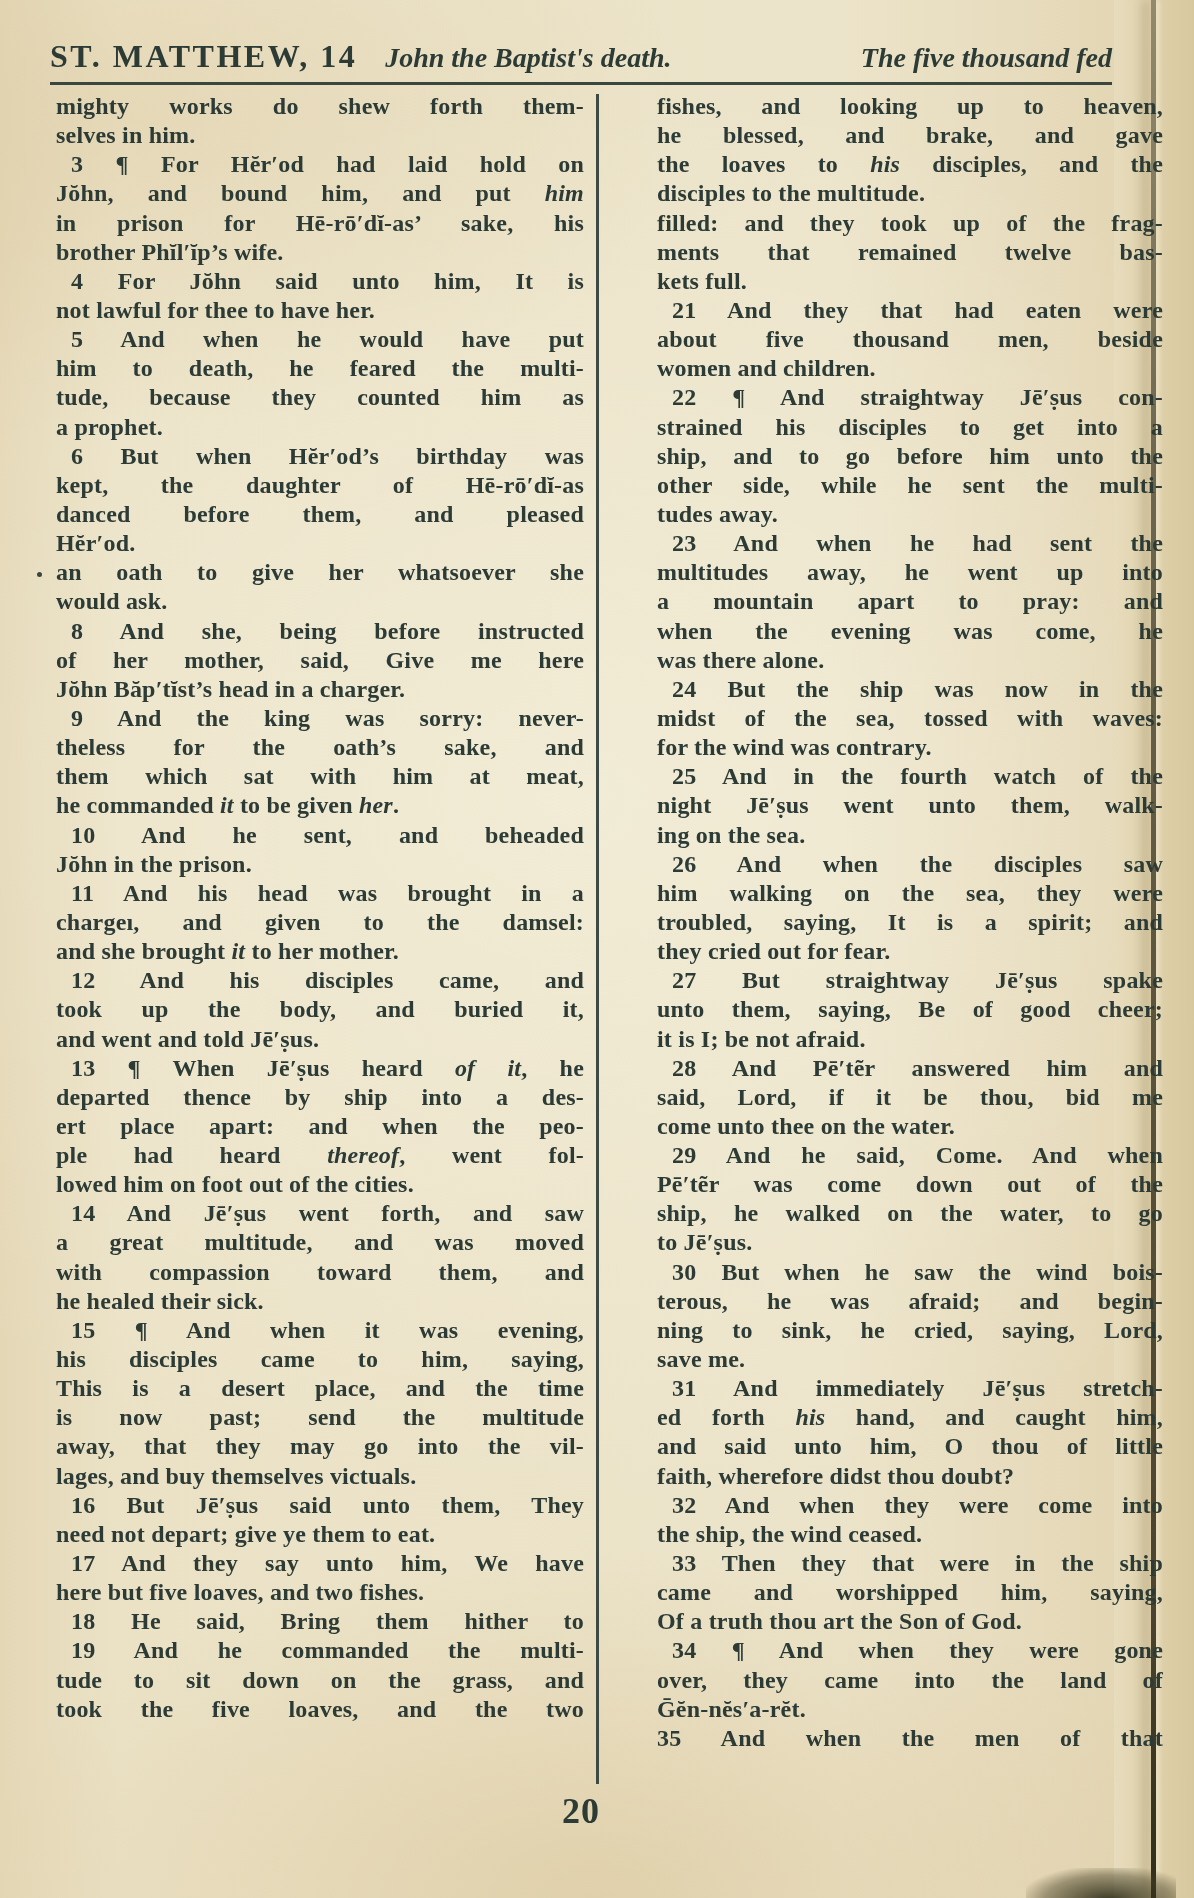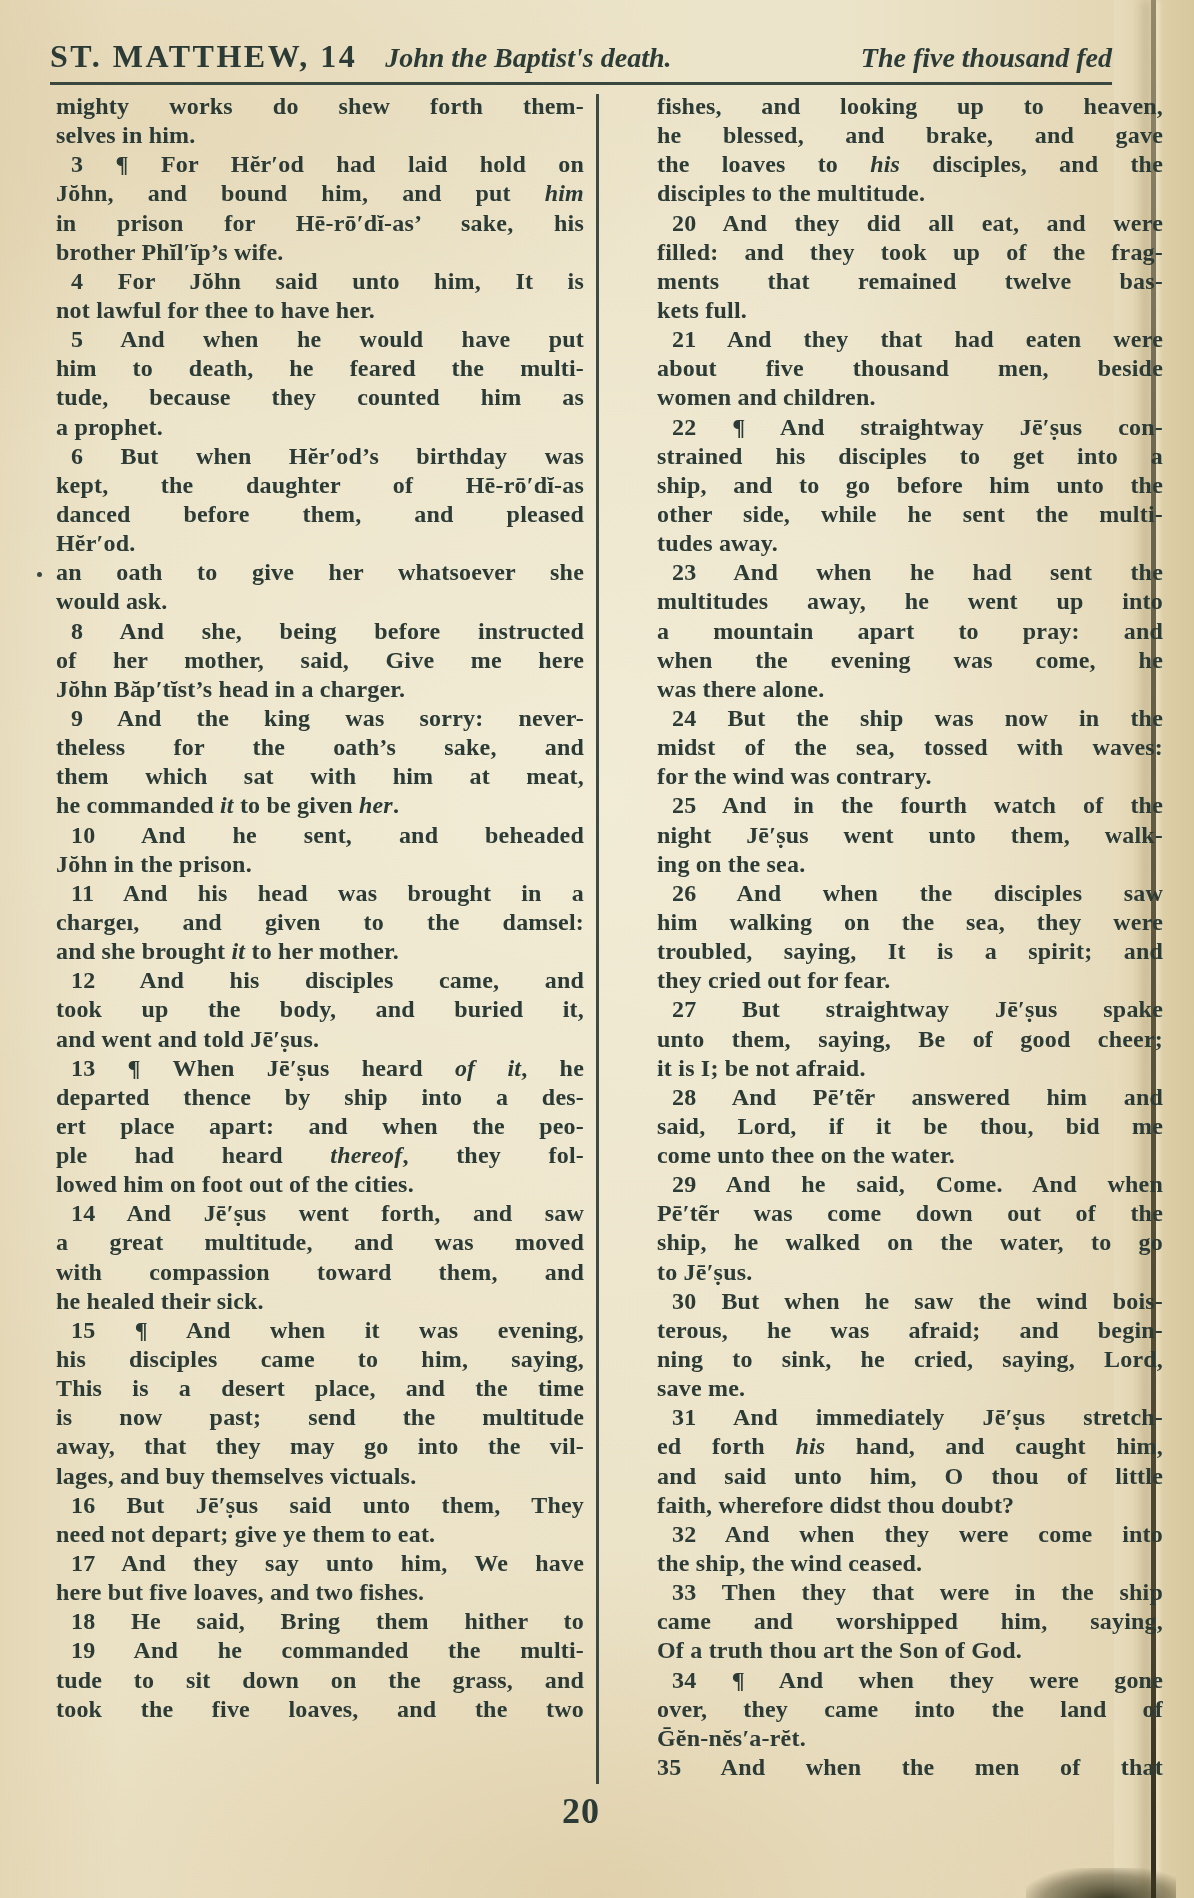--- a/index.html
+++ b/index.html
@@ -97,21 +97,21 @@
         <div class="ln nj"><span>Jŏhn in the prison.</span></div>
         <div class="ln ind"><span>11 And his head was brought in a</span></div>
         <div class="ln"><span>chargeı, and given to the damsel:</span></div>
         <div class="ln nj"><span>and she brought </span><em>it</em><span> to her mother.</span></div>
         <div class="ln ind"><span>12 And his disciples came, and</span></div>
         <div class="ln"><span>took up the body, and buried it,</span></div>
         <div class="ln nj"><span>and went and told Jē′ṣus.</span></div>
         <div class="ln ind"><span>13 ¶ When Jē′ṣus heard </span><em>of it</em><span>, he</span></div>
         <div class="ln"><span>departed thence by ship into a des-</span></div>
         <div class="ln"><span>ert place apart: and when the peo-</span></div>
-        <div class="ln"><span>ple had heard </span><em>thereof</em><span>, they fol-</span></div>
+        <div class="ln"><span>ple had heard </span><em>thereof</em><span>, went fol-</span></div>
         <div class="ln nj"><span>lowed him on foot out of the cities.</span></div>
         <div class="ln ind"><span>14 And Jē′ṣus went forth, and saw</span></div>
         <div class="ln"><span>a great multitude, and was moved</span></div>
         <div class="ln"><span>with compassion toward them, and</span></div>
         <div class="ln nj"><span>he healed their sick.</span></div>
         <div class="ln ind"><span>15 ¶ And when it was evening,</span></div>
         <div class="ln"><span>his disciples came to him, saying,</span></div>
         <div class="ln"><span>This is a desert place, and the time</span></div>
         <div class="ln"><span>is now past; send the multitude</span></div>
         <div class="ln"><span>away, that they may go into the vil-</span></div>
@@ -124,21 +124,20 @@
         <div class="ln ind"><span>19 And he commanded the multi-</span></div>
         <div class="ln"><span>tude to sit down on the grass, and</span></div>
         <div class="ln"><span>took the five loaves, and the two</span></div>
       </div>
     <div class="divider"></div>
     <div id="col-right">
         <div class="ln"><span>fishes, and looking up to heaven,</span></div>
         <div class="ln"><span>he blessed, and brake, and gave</span></div>
         <div class="ln"><span>the loaves to </span><em>his</em><span> disciples, and the</span></div>
         <div class="ln nj"><span>disciples to the multitude.</span></div>
-        <div class="ln ind"><span>20 And they did all eat, and were</span></div>
         <div class="ln"><span>filled: and they took up of the frag-</span></div>
         <div class="ln"><span>ments that remained twelve bas-</span></div>
         <div class="ln nj"><span>kets full.</span></div>
         <div class="ln ind"><span>21 And they that had eaten were</span></div>
         <div class="ln"><span>about five thousand men, beside</span></div>
         <div class="ln nj"><span>women and children.</span></div>
         <div class="ln ind"><span>22 ¶ And straightway Jē′ṣus con-</span></div>
         <div class="ln"><span>strained his disciples to get into a</span></div>
         <div class="ln"><span>ship, and to go before him unto the</span></div>
         <div class="ln"><span>other side, while he sent the multi-</span></div>

